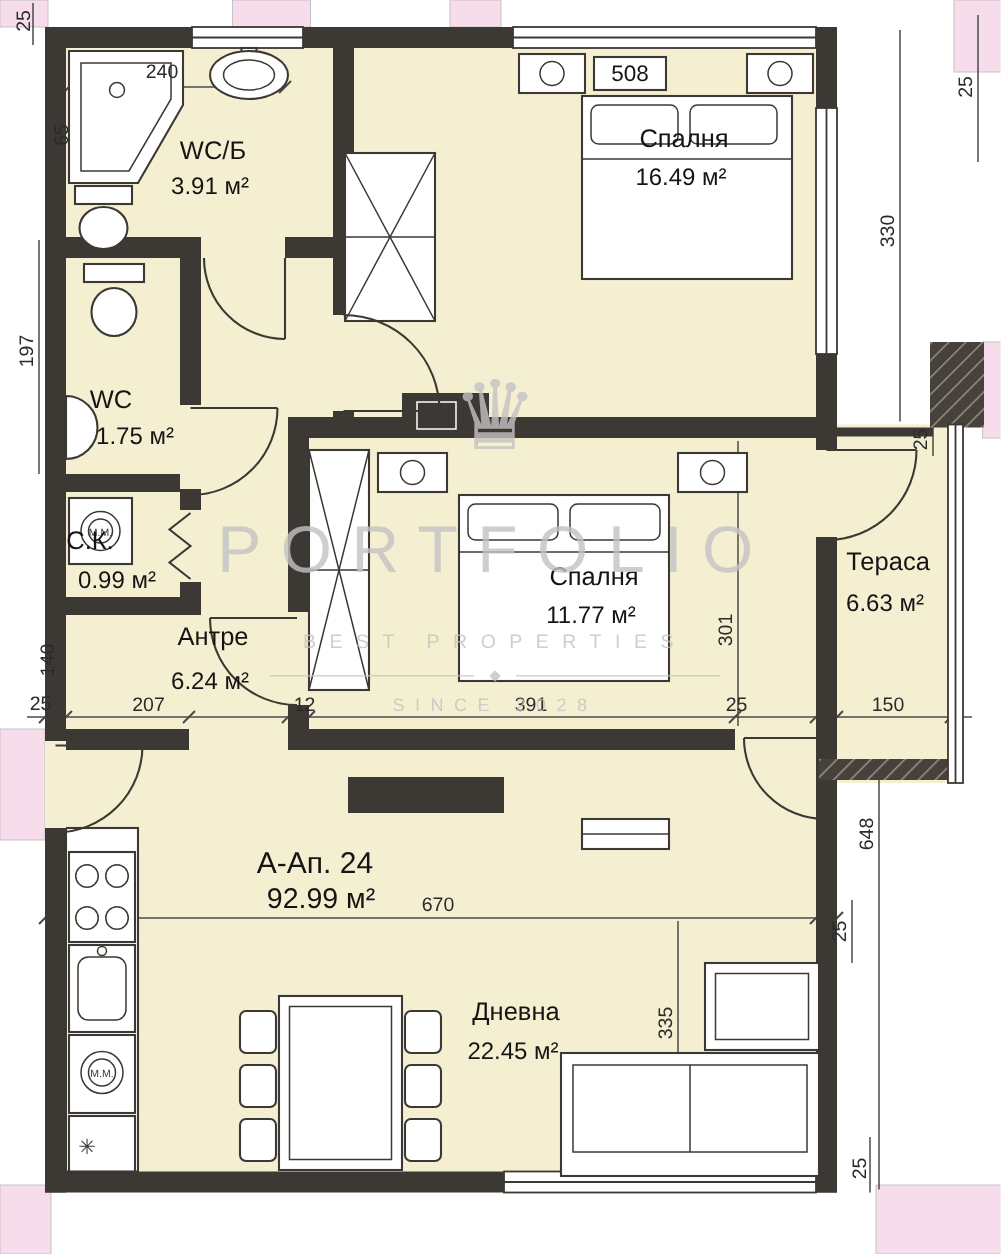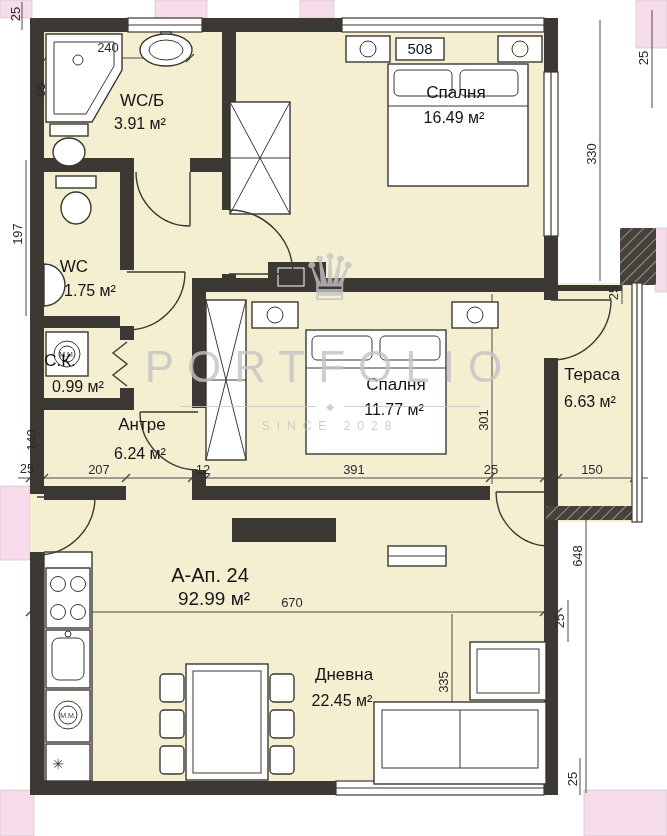--- a/index.html
+++ b/index.html
@@ -319,20 +319,21 @@
     <text class="dim" x="564" y="621" transform="rotate(-90 564 621)">25</text>
     <text class="dim" x="448" y="682" transform="rotate(-90 448 682)">335</text>
     <text class="dim" x="292" y="607">670</text>
     <text class="dim" x="577" y="779" transform="rotate(-90 577 779)">25</text>
   </g>
 </svg>
 
   <div class="watermark">
     <div class="wm-crown">♛</div>
     <div class="wm-brand">PORTFOLIO</div>
+    <div class="wm-tagline">BEST PROPERTIES</div>
     <div class="wm-divider">
       <span class="wm-line"></span>
       <span class="wm-diamond">◆</span>
       <span class="wm-line"></span>
     </div>
     <div class="wm-since">SINCE 2028</div>
   </div>
 </div>
 
 </body></html>

